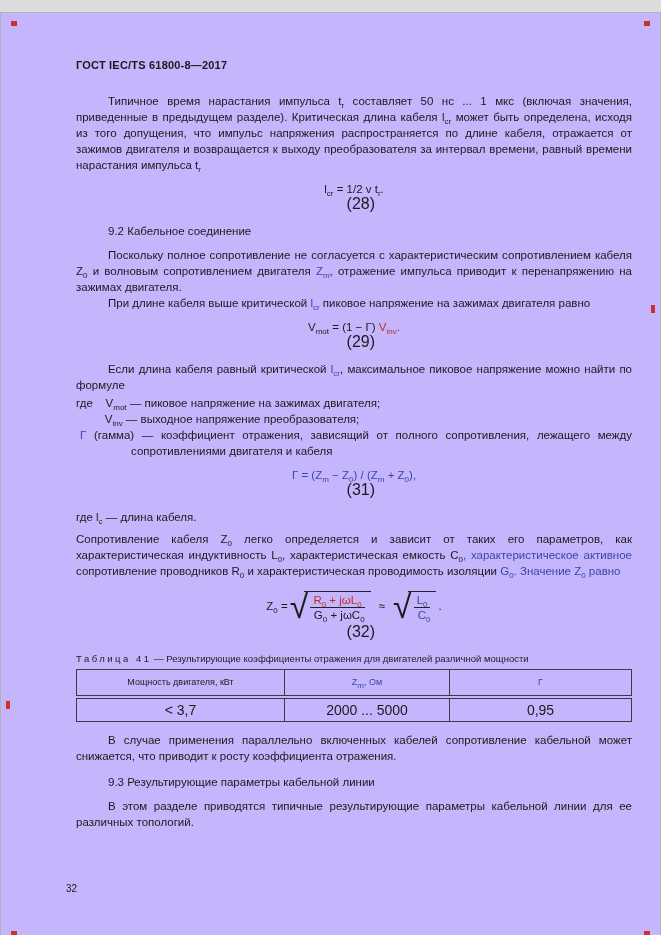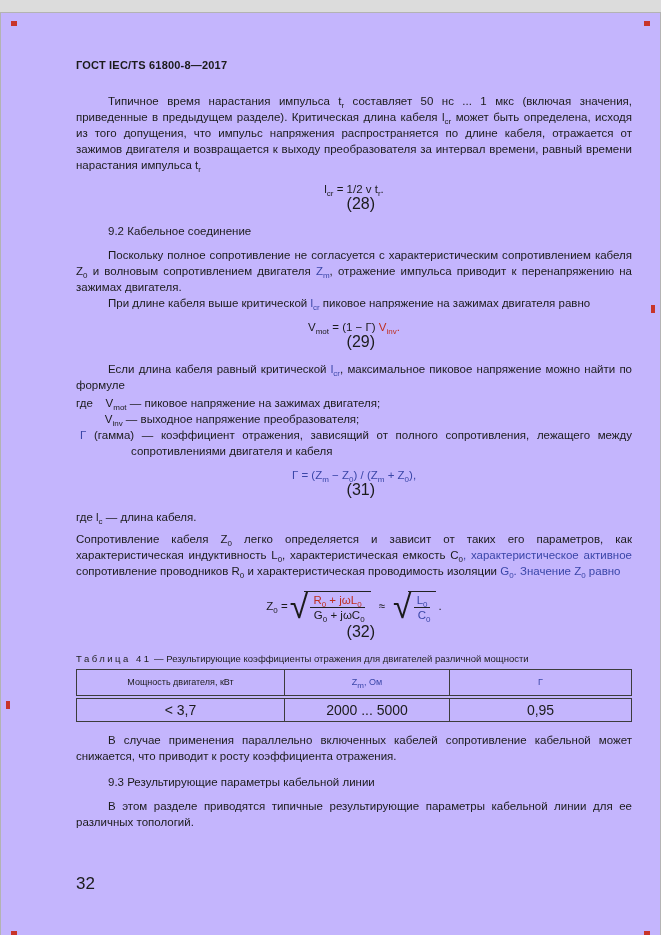--- a/index.html
+++ b/index.html
@@ -35,21 +35,21 @@
   .caption-label { letter-spacing:2.5px; }
   table.data { width:100%; border-collapse:collapse; margin-bottom:10px; }
   table.data th {
     font-size:9px; font-weight:normal; border:1px solid #3c3c3c;
     border-bottom:4px double #3c3c3c; height:27px; padding:2px 16px; text-align:center;
   }
   table.data td {
     font-size:14px; border:1px solid #3c3c3c; height:25px;
     text-align:center; padding:2px 4px;
   }
-  .page-number { position:absolute; left:75px; bottom:52px; font-size:17px; }
+  .page-number { position:absolute; left:65px; bottom:52px; font-size:10px; }
   .mark { position:absolute; background:#c8342a; }
   .mk-tl { left:10px; top:8px; width:6px; height:5px; }
   .mk-tr { right:10px; top:8px; width:6px; height:5px; }
   .mk-bl { left:10px; bottom:10px; width:6px; height:5px; }
   .mk-br { right:10px; bottom:10px; width:6px; height:5px; }
   .mk-r1 { right:5px; top:292px; width:4px; height:8px; }
   .mk-l1 { left:5px; top:688px; width:4px; height:8px; }
 </style>
 </head>
 <body>

